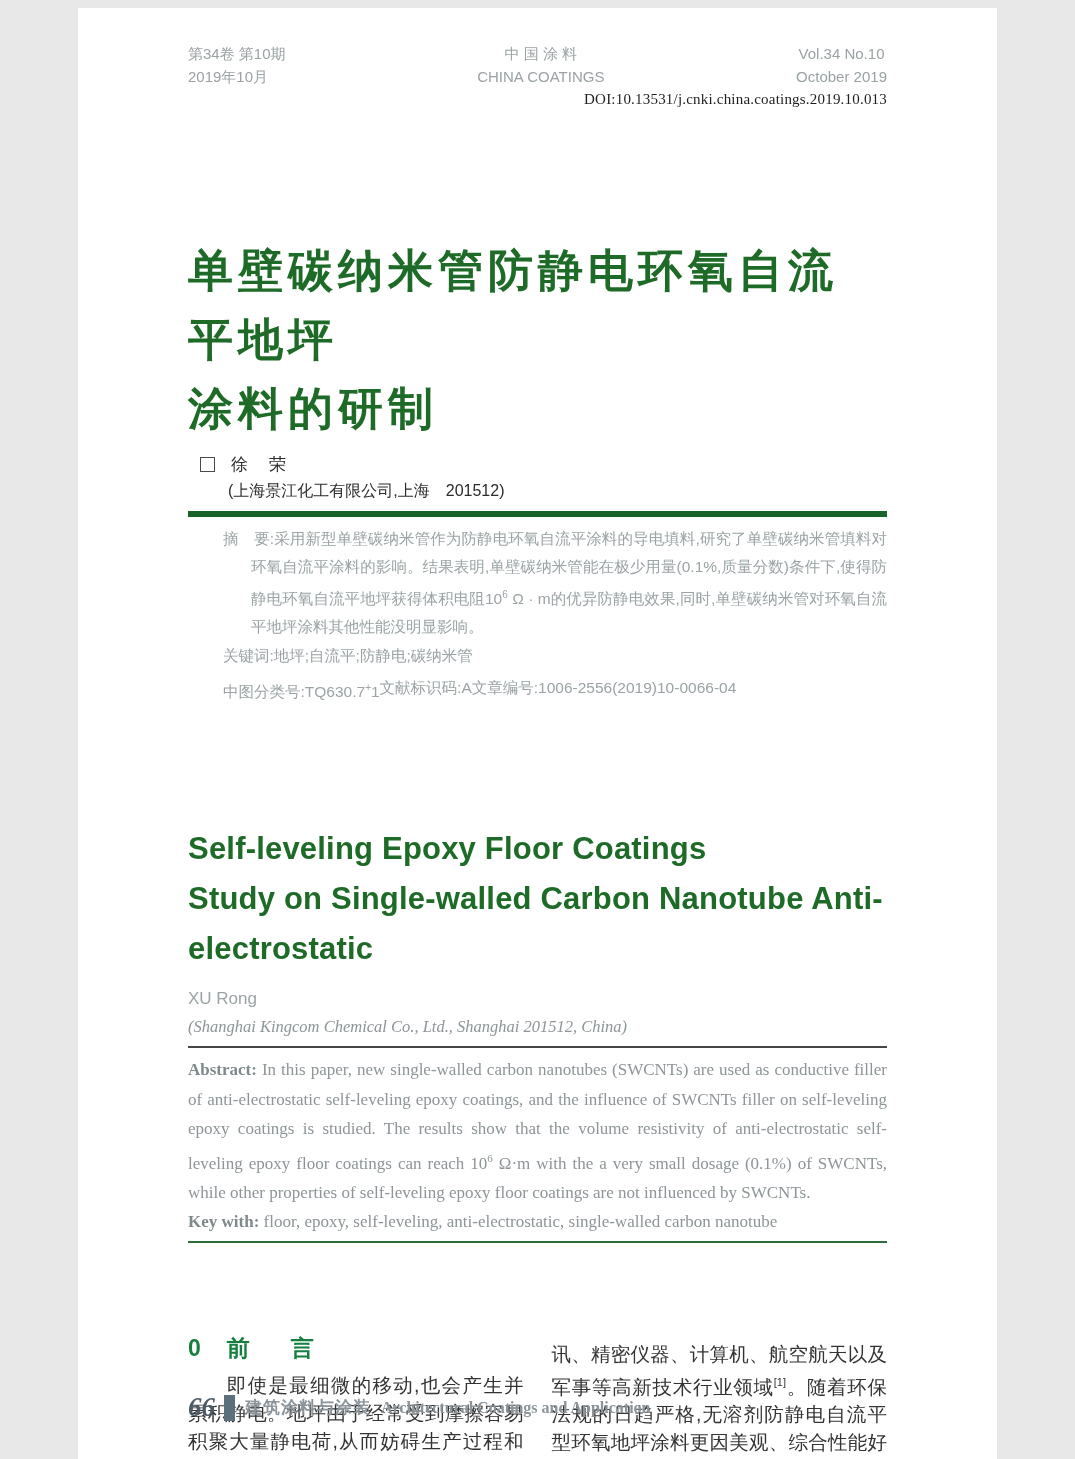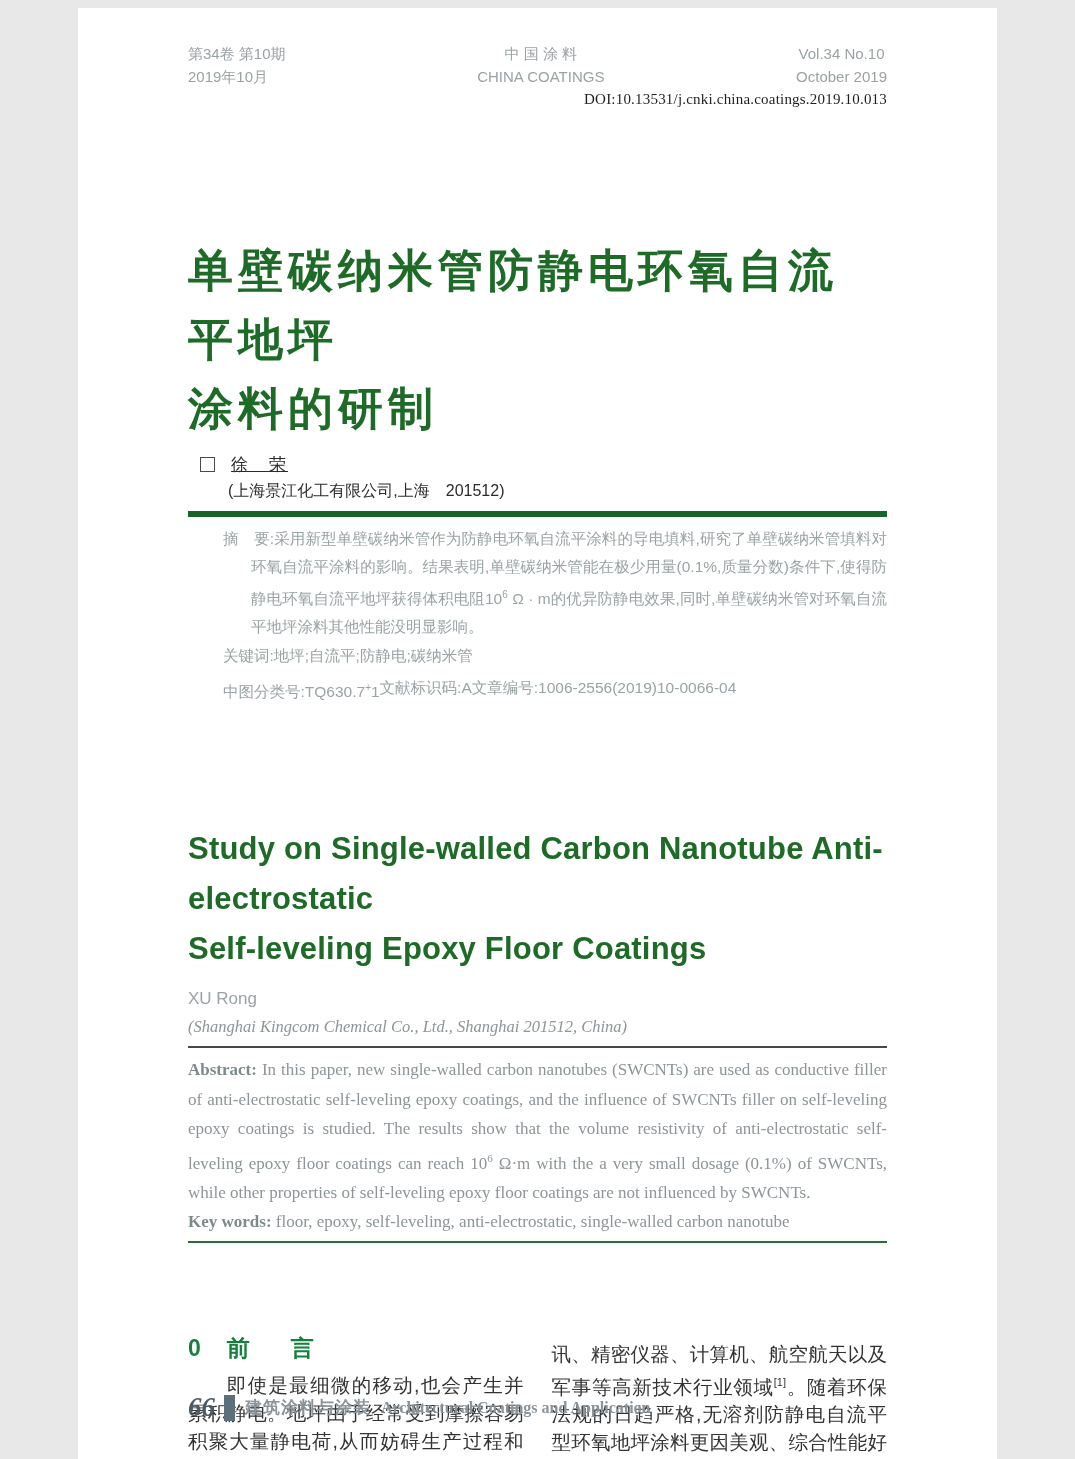--- a/index.html
+++ b/index.html
@@ -15,21 +15,21 @@
   .journal-header { display:flex; justify-content:space-between; color:#9aa2a4; font-size:15px; line-height:23px; }
   .jh-col { white-space:nowrap; }
   .jh-center { text-align:center; }
   .jh-right { text-align:center; }
   .doi-line { font-family:"Liberation Serif", serif; color:#1f1f1f; font-size:15px; margin-top:3px; letter-spacing:0.2px;text-align:right; }
 
   
   .title-cn { margin-top:128px; color:#1e6b28; font-size:45px; font-weight:900; line-height:69px; letter-spacing:5px; }
 
   
-  .author-cn-row { margin-top:10px; padding-left:12px; color:#2b2b2b; font-size:17px; display:flex; align-items:center;text-decoration:underline; }
+  .author-cn-row { margin-top:10px; padding-left:12px; color:#2b2b2b; font-size:17px; display:flex; align-items:center; }
   .author-box { display:inline-block; width:13px; height:13px; border:1.6px solid #4a4a4a; margin-right:16px; }
   .author-name { letter-spacing:2px; }
   .affil-cn { margin-top:4px; padding-left:40px; font-size:16px; color:#2b2b2b; line-height:22px; }
 
   .bar-green { height:6px; background:#17632a; margin-top:9px; }
 
   
   .abs-cn { padding-left:35px; color:#9aa3a5; font-size:15.5px; line-height:28px; margin-top:8px; }
   .abs-cn-para { text-align:justify; padding-left:28px; text-indent:-28px; }
   .abs-cn sup, .clc-row sup { font-size:10px; }
@@ -112,31 +112,31 @@
       <div class="abs-cn-para"><span>摘　要:</span><span>采用新型单壁碳纳米管作为防静电环氧自流平涂料的导电填料,研究了单壁碳纳米管填料对环氧自流平涂料的影响。结果表明,单壁碳纳米管能在极少用量(0.1%,质量分数)条件下,使得防静电环氧自流平地坪获得体积电阻10</span><sup>6</sup><span> Ω · m的优异防静电效果,同时,单壁碳纳米管对环氧自流平地坪涂料其他性能没明显影响。</span></div>
       <div class="kw-line"><span>关键词:</span><span>地坪;自流平;防静电;碳纳米管</span></div>
       <div class="clc-row">
         <span><span>中图分类号:</span><span>TQ630.7</span><sup>+</sup><span>1</span></span>
         <span><span>文献标识码:</span><span>A</span></span>
         <span><span>文章编号:</span><span>1006-2556(2019)10-0066-04</span></span>
       </div>
     </div>
 
     <h2 class="title-en" style="margin:0; margin-top:118px;">
+      <div>Self-leveling Epoxy Floor Coatings</div>
       <div>Study on Single-walled Carbon Nanotube Anti-electrostatic</div>
-      <div>Self-leveling Epoxy Floor Coatings</div>
     </h2>
     <div class="author-en">XU Rong</div>
     <div class="affil-en">(Shanghai Kingcom Chemical Co., Ltd., Shanghai 201512, China)</div>
 
     <div class="rule-dark"></div>
 
     <div class="abs-en">
       <div><span class="lbl">Abstract:</span><span> In this paper, new single-walled carbon nanotubes (SWCNTs) are used as conductive filler of anti-electrostatic self-leveling epoxy coatings, and the influence of SWCNTs filler on self-leveling epoxy coatings is studied. The results show that the volume resistivity of anti-electrostatic self-leveling epoxy floor coatings can reach 10</span><sup>6</sup><span> Ω·m with the a very small dosage (0.1%) of SWCNTs, while other properties of self-leveling epoxy floor coatings are not influenced by SWCNTs.</span></div>
-      <div class="kw-en"><span class="lbl">Key words:</span><span> floor, epoxy, self-leveling, anti-electrostatic, single-walled carbon nanotube</span></div>
+      <div class="kw-en"><span class="lbl">Key with:</span><span> floor, epoxy, self-leveling, anti-electrostatic, single-walled carbon nanotube</span></div>
     </div>
 
     <div class="rule-green"></div>
 
     <div class="body-cols">
       <div class="bcol">
         <div class="sec-head">
           <span class="sec-num">0</span><span class="sec-title">前　言</span>
         </div>
         <p class="body-p first indent2">即使是最细微的移动,也会产生并累积静电。地坪由于经常受到摩擦容易积聚大量静电荷,从而妨碍生产过程和影响产品质量,严重时则引起火灾、爆炸等事故。防静电地坪涂料能赋予地坪导电性以消除静电的危害,因而近年来被广泛应用于电子、微电子、通</p>

